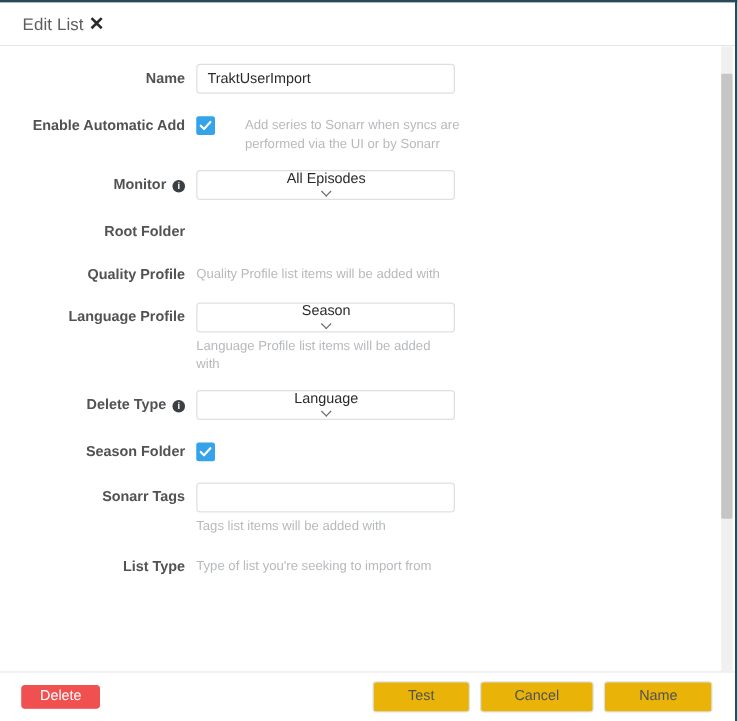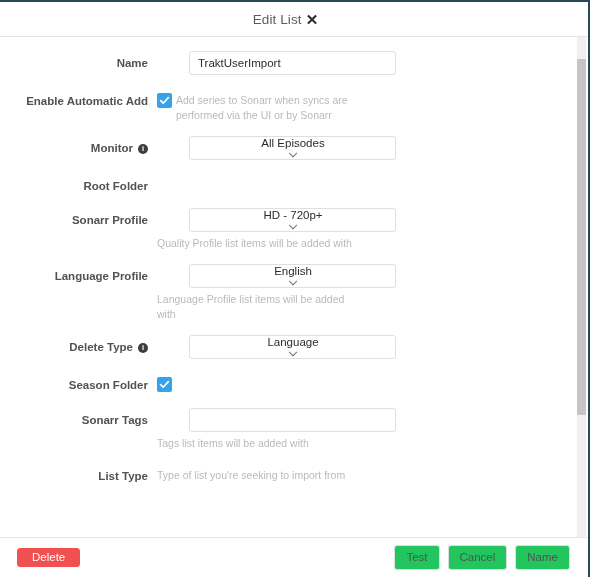--- a/index.html
+++ b/index.html
@@ -22,21 +22,21 @@
     flex-direction: column;
     overflow: hidden;
   }
 
   
   .modal-header {
     height: 35px;
     flex: 0 0 35px;
     display: flex;
     align-items: center;
-    justify-content: center;
+    justify-content: flex-start;
     padding: 0 31px 0 18px;
     border-bottom: 1px solid #e5e5e5;
     background: #ffffff;
   }
   .modal-title {
     font-size: 13.5px;
     color: #5d5d5d;
     letter-spacing: .1px;
   }
   .close-btn {
@@ -110,21 +110,20 @@
     width: 207px;
     height: 24px;
     border: 1px solid #dde0e3;
     border-radius: 3px;
     background: #ffffff;
     font-size: 11.5px;
     color: #2b2b2b;
     padding: 0 8px;
     font-family: "Liberation Sans", sans-serif;
     outline: none;
-    margin-left: 32px;
   }
   input.txt::placeholder { color: #b9bcbe; }
 
   .select-box {
     display: flex;
     align-items: center;
     justify-content: space-between;
     cursor: pointer;
     padding-right: 7px;
     flex-direction: column;
@@ -174,21 +173,21 @@
     align-items: center;
     justify-content: center;
     cursor: pointer;
     margin-top: 4px;
     flex: 0 0 15px;
   }
   .checkbox svg { display: block; }
   .check-row {
     display: flex;
     align-items: flex-start;
-    gap: 4px;
+    gap: 24px;
   }
   .check-desc {
     font-size: 10.5px;
     color: #b7babd;
     line-height: 1.4;
     padding-top: 4px;
     max-width: 196px;
   }
 
   
@@ -216,25 +215,25 @@
     display: flex;
     align-items: center;
     padding: 0 18px 0 17px;
     border-top: 1px solid #e5e5e5;
     background: #ffffff;
   }
   .btn {
     font-family: "Liberation Sans", sans-serif;
     font-size: 11.5px;
     border-radius: 3px;
-    padding: 5px 11px;
+    padding: 5px 27px;
     cursor: pointer;
     line-height: 1.2;
     border: 1px solid #dde0e3;
-    background: #22c55e;
+    background: #eab308;
     color: #515253;
   }
   .btn-delete {
     background: #f05050;
     border-color: #f05050;
     color: #ffffff;
     padding: 2px 14px;
   }
   .footer-right {
     margin-left: auto;
@@ -287,35 +286,31 @@
             <span class="caret-chev"></span>
           </div>
         </div>
       </div>
 
       <div class="form-group">
         <div class="form-label">Root Folder</div>
       </div>
 
       <div class="form-group">
-        <div class="form-label">Sonarr Profile</div>
+        <div class="form-label">Quality Profile</div>
+        <div class="form-control-wrap">
+          <div class="help-text">Quality Profile list items will be added with</div>
+        </div>
+      </div>
+
+      <div class="form-group">
+        <div class="form-label">Language Profile</div>
         <div class="form-control-wrap">
           <div class="select-box">
-            <span class="select-value">HD - 720p+</span>
-            <span class="caret-chev"></span>
-          </div>
-          <div class="help-text">Quality Profile list items will be added with</div>
-        </div>
-      </div>
-
-      <div class="form-group">
-        <div class="form-label">Language Profile</div>
-        <div class="form-control-wrap">
-          <div class="select-box">
-            <span class="select-value">English</span>
+            <span class="select-value">Season</span>
             <span class="caret-chev"></span>
           </div>
           <div class="help-text">Language Profile list items will be added with</div>
         </div>
       </div>
 
       <div class="form-group">
         <div class="form-label">
           <span>Delete Type</span>
           <i class="info-icon">i</i>

